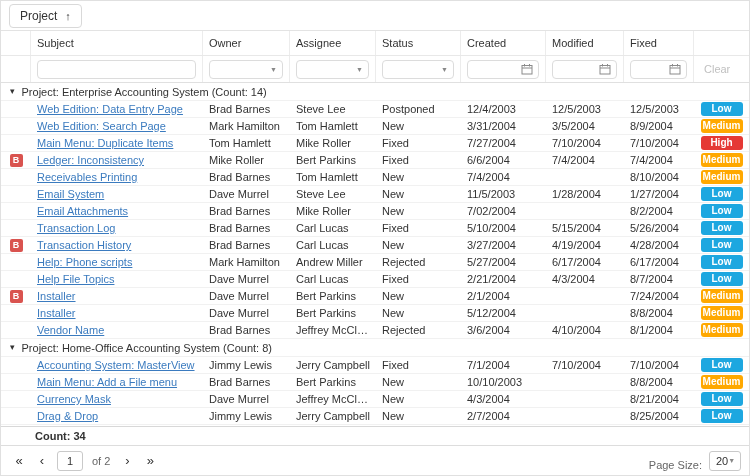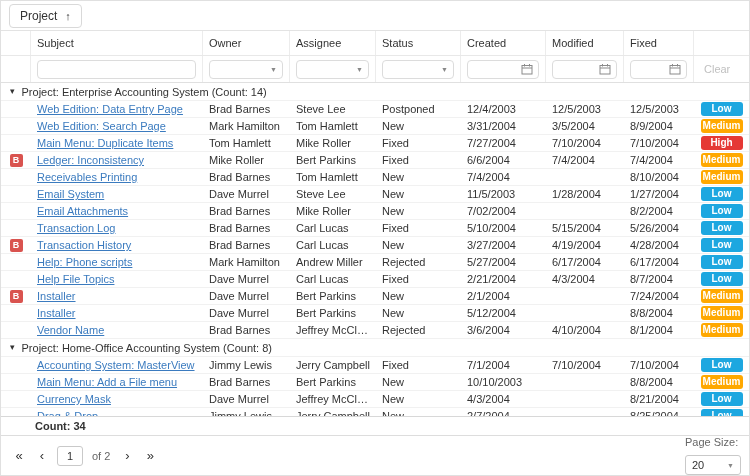--- a/index.html
+++ b/index.html
@@ -48,22 +48,22 @@
   .priority-cell { display:flex; align-items:center; justify-content:center; }
   .badge { display:inline-block; min-width:42px; padding:2px 0; border-radius:3px; color:#fff; font-size:10px; font-weight:bold; text-align:center; line-height:10px; }
 
   .summary-row { flex:0 0 19px; border-top:1px solid #d8d8d8; display:flex; align-items:center; font-weight:bold; padding-left:34px; background:#fff; }
 
   .pager { flex:0 0 30px; border-top:1px solid #ddd; display:flex; align-items:center; justify-content:space-between; padding:0 8px; background:#fff; }
   .pager-left { display:flex; align-items:center; gap:3px; }
   .nav-btn { min-width:20px; height:20px; display:flex; align-items:center; justify-content:center; font-size:13px; color:#333; border-radius:3px; cursor:pointer; background:none; border:none; font-family:inherit; }
   .page-box { width:26px; height:20px; border:1px solid #c9c9c9; border-radius:3px; display:flex; align-items:center; justify-content:center; margin:0 2px; background:#fff; }
   .of-label { color:#666; margin:0 4px; }
-  .pager-right { display:flex; align-items:flex-start; gap:7px; color:#666;flex-direction:column; }
-  .size-box { width:56px; height:20px; border:1px solid #c9c9c9; border-radius:3px; display:flex; align-items:center; justify-content:space-between; padding:0 6px; color:#333; background:#fff; cursor:pointer; }
+  .pager-right { display:flex; align-items:flex-end; gap:7px; color:#666; }
+  .size-box { width:32px; height:20px; border:1px solid #c9c9c9; border-radius:3px; display:flex; align-items:center; justify-content:space-between; padding:0 6px; color:#333; background:#fff; cursor:pointer; }
   .size-box .ficon { padding:0; }
 </style>
 </head>
 <body>
 
 <div class="app">
 
   <div class="group-panel">
     <div class="group-chip">
       <span>Project</span>

